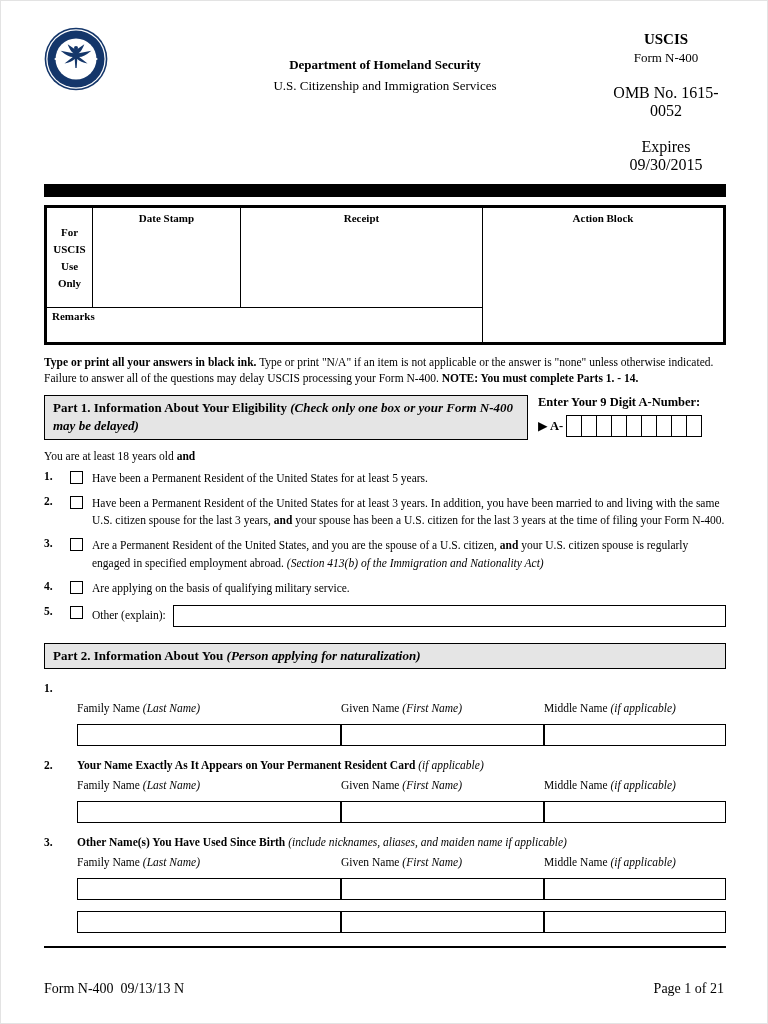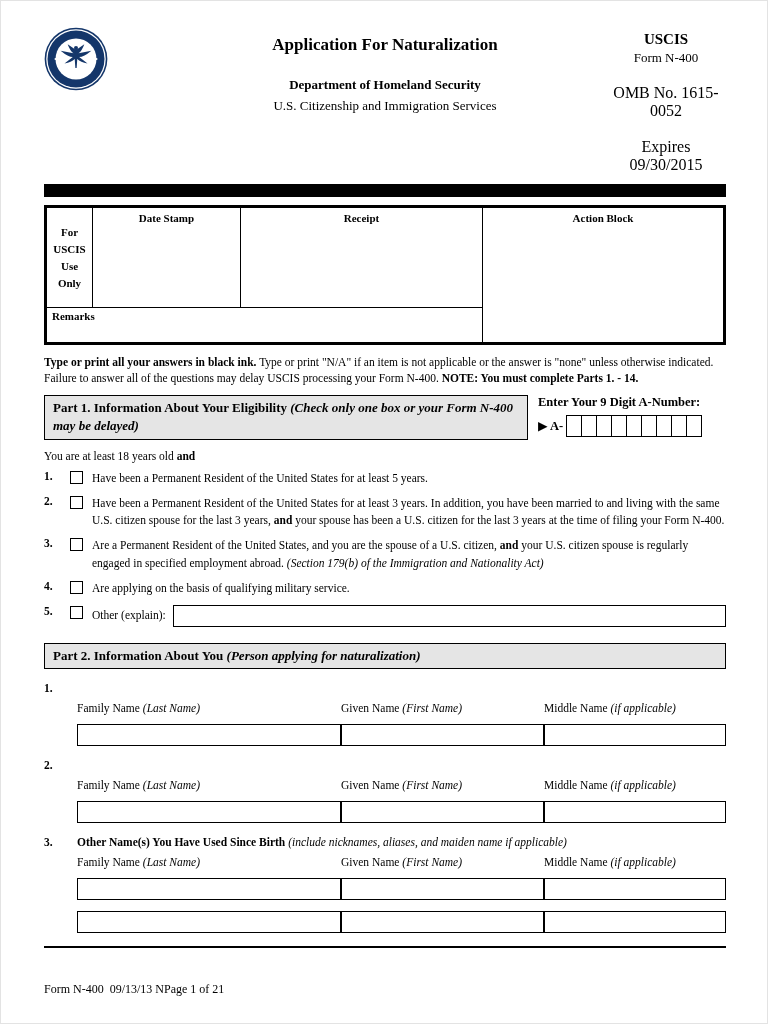--- a/index.html
+++ b/index.html
@@ -82,21 +82,21 @@
                grid-template-columns:264px 203px 1fr; }
   .fld-label { font-size:11.5px; }
   .name-box { height:22px; border:1px solid #000; background:#fff; margin-top:2px; width:100%;
               font-family:inherit; font-size:12px; padding:0 4px; }
   .row2 .name-box { margin-top:3px; }
 
   .end-rule { margin-top:13px; border-top:2px solid #000; }
 
   
   .footer { position:absolute; left:43px; right:43px; bottom:26px;
-            display:flex; font-size:12px; }
+            display:flex; justify-content:space-between; font-size:14px; }
   .footer-left { white-space:pre; }
 </style>
 </head>
 <body>
 
 <div class="page">
   <div class="content">
 
     <div class="hdr">
       <div class="hdr-left">
@@ -105,21 +105,20 @@
           <circle cx="50" cy="50" r="46.5" fill="#ffffff"></circle>
           <circle cx="50" cy="50" r="44.5" fill="#14366a"></circle>
           <circle cx="50" cy="50" r="32" fill="#ffffff"></circle>
           <path d="M50 36 L63 27 Q59 38 54 41 L74 37 Q62 47 55 47 L68 57 Q57 55 52 50 L51 64 L49 64 L48 50 Q43 55 32 57 L45 47 Q38 47 26 37 L46 41 Q41 38 37 27 Z" fill="#14366a"></path>
           <circle cx="50" cy="33" r="3.2" fill="#14366a"></circle>
           <circle cx="18" cy="50" r="1.6" fill="#ffffff"></circle>
           <circle cx="82" cy="50" r="1.6" fill="#ffffff"></circle>
         </svg>
       </div>
       <div class="hdr-center">
-        <div class="hdr-title">Application For Naturalization</div>
         <div class="hdr-dept">Department of Homeland Security</div>
         <div class="hdr-agency">U.S. Citizenship and Immigration Services</div>
       </div>
       <div class="hdr-right">
         <div class="hdr-uscis">USCIS</div>
         <div class="hdr-form">Form N-400</div>
         <div class="hdr-omb">OMB No. 1615-0052</div>
         <div class="hdr-exp">Expires 09/30/2015</div>
       </div>
     </div>
@@ -182,21 +181,21 @@
 
       <div class="item">
         <span class="item-num">2.</span>
         <span class="checkbox"></span>
         <span class="item-text"><span>Have been a Permanent Resident of the United States for at least 3 years.  In addition, you have been married to and living with the same U.S. citizen spouse for the last 3 years, </span><b>and</b><span> your spouse has been a U.S. citizen for the last 3 years at the time of filing your Form N-400.</span></span>
       </div>
 
       <div class="item">
         <span class="item-num">3.</span>
         <span class="checkbox"></span>
-        <span class="item-text"><span>Are a Permanent Resident of the United States, and you are the spouse of a U.S. citizen, </span><b>and</b><span> your U.S. citizen spouse is regularly engaged in specified employment abroad. </span><i>(Section 179(b) of the Immigration and Nationality Act)</i></span>
+        <span class="item-text"><span>Are a Permanent Resident of the United States, and you are the spouse of a U.S. citizen, </span><b>and</b><span> your U.S. citizen spouse is regularly engaged in specified employment abroad. </span><i>(Section 413(b) of the Immigration and Nationality Act)</i></span>
       </div>
 
       <div class="item">
         <span class="item-num">4.</span>
         <span class="checkbox"></span>
         <span class="item-text"><span>Are applying on the basis of qualifying military service.</span></span>
       </div>
 
       <div class="item">
         <span class="item-num">5.</span>
@@ -222,20 +221,21 @@
       <span class="fld-label"><span>Middle Name </span><i>(if applicable)</i></span>
     </div>
     <div class="name-grid">
       <input class="name-box" type="text" style="">
       <input class="name-box" type="text" style="">
       <input class="name-box" type="text" style="">
     </div>
 
     <div class="q-head">
       <span class="q-num">2.</span>
+      <span class="q-title"><b>Your Name Exactly As It Appears on Your Permanent Resident Card </b><i>(if applicable)</i></span>
     </div>
     <div class="name-grid">
       <span class="fld-label"><span>Family Name </span><i>(Last Name)</i></span>
       <span class="fld-label"><span>Given Name </span><i>(First Name)</i></span>
       <span class="fld-label"><span>Middle Name </span><i>(if applicable)</i></span>
     </div>
     <div class="name-grid">
       <input class="name-box" type="text" style="">
       <input class="name-box" type="text" style="">
       <input class="name-box" type="text" style="">

